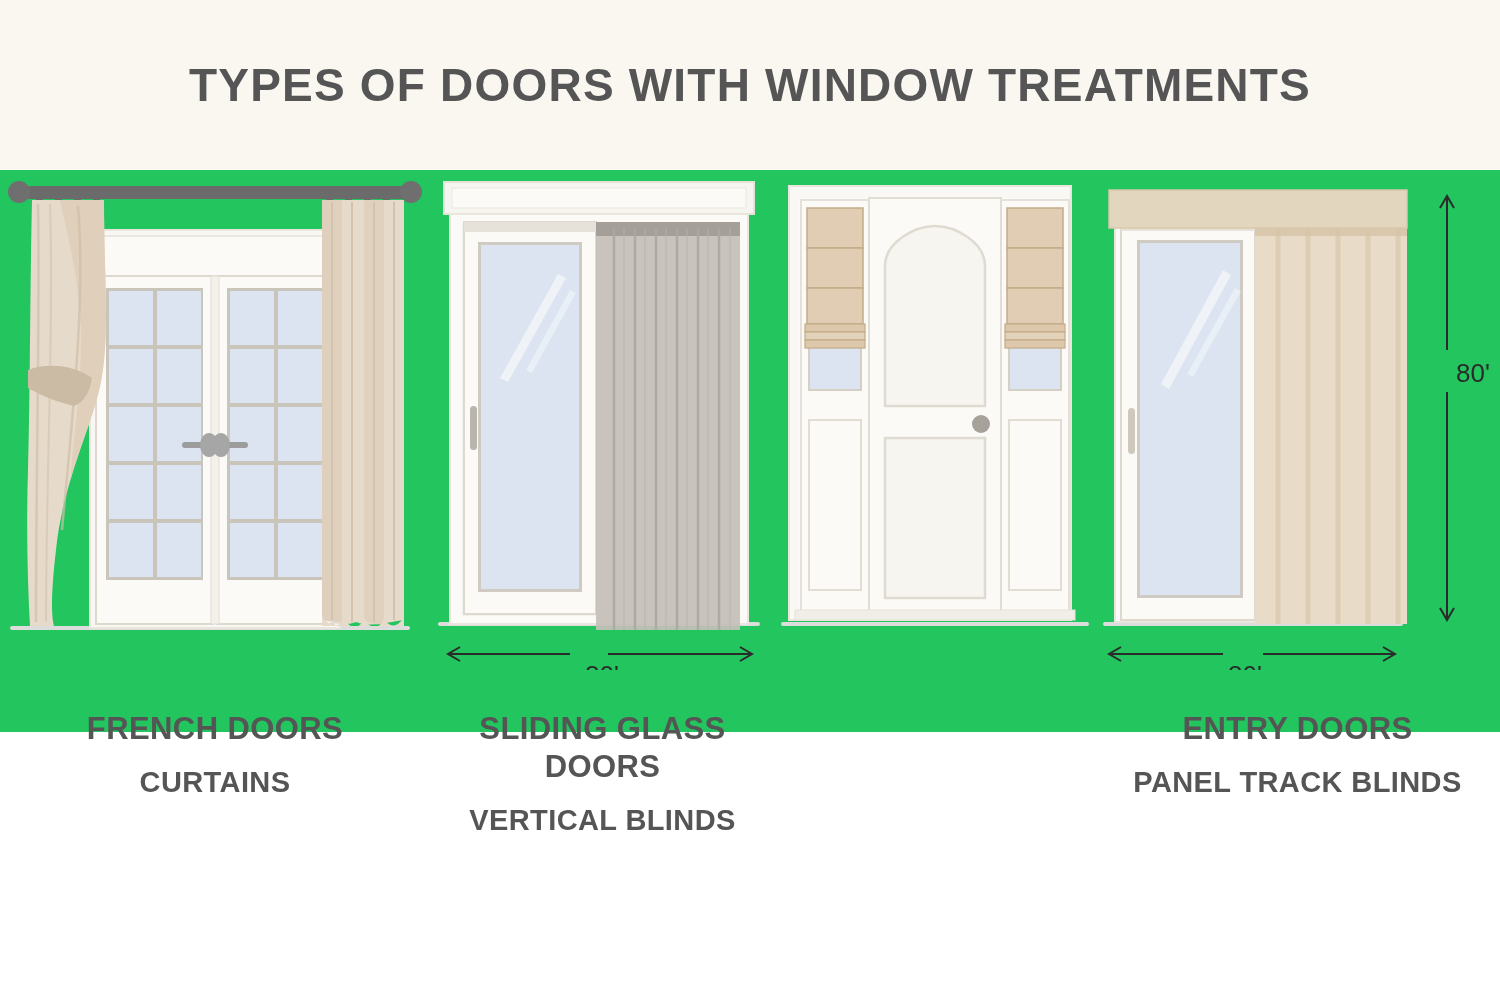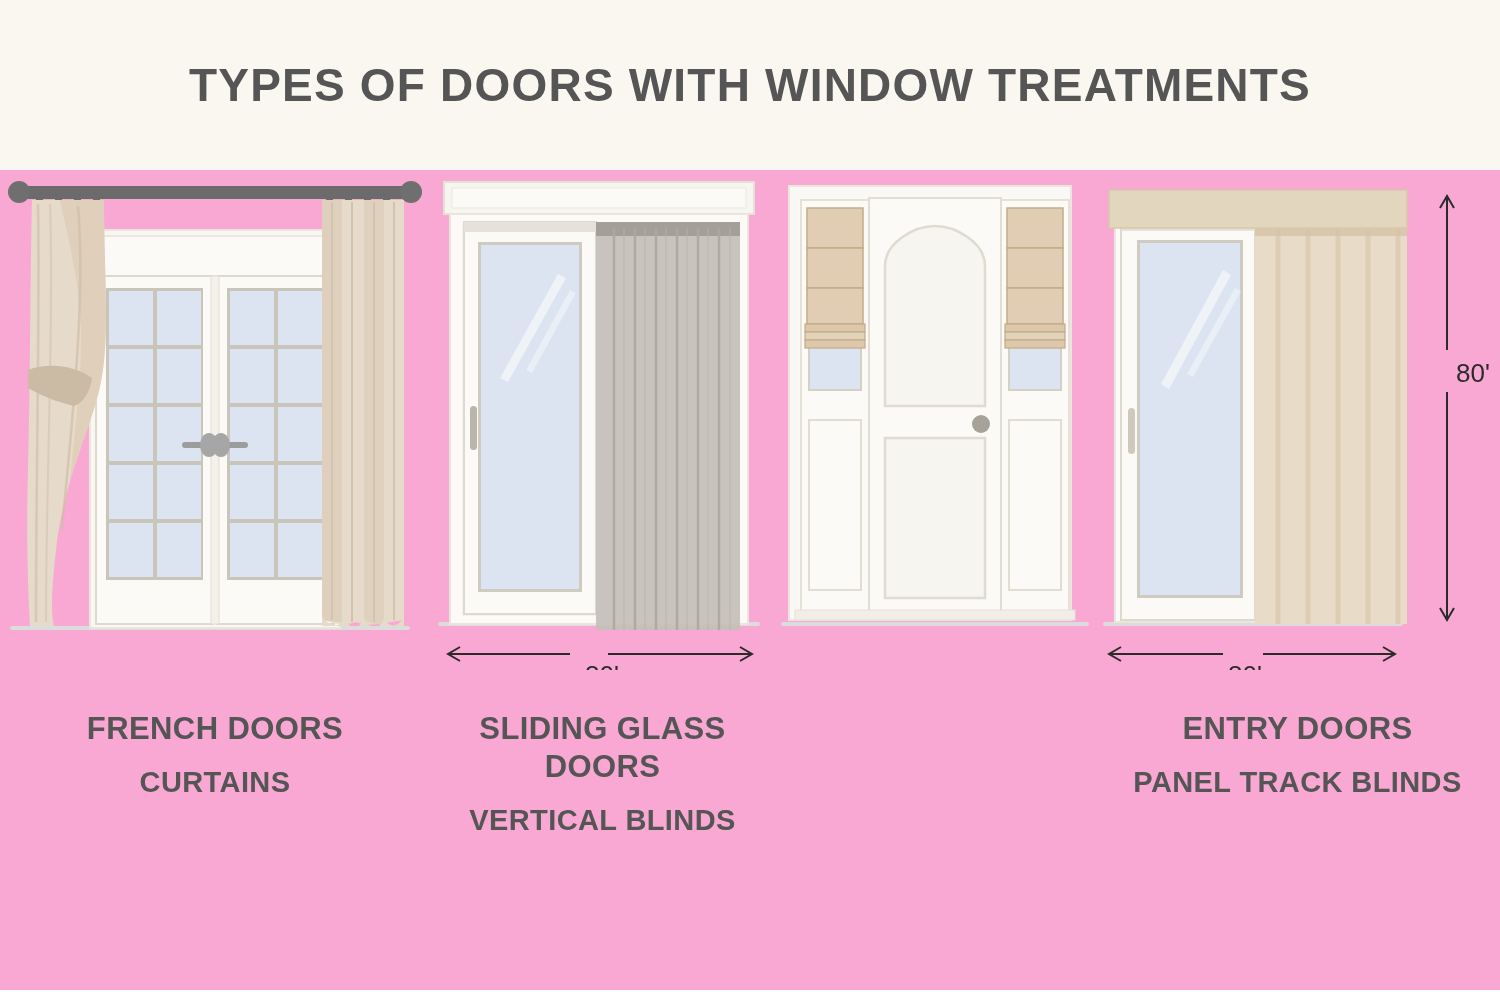--- a/index.html
+++ b/index.html
@@ -2,21 +2,21 @@
 <html><head>
 <meta charset="utf-8">
 <style>
   * { box-sizing: border-box; margin: 0; padding: 0; }
   html, body {
     width: 1500px; height: 1000px;
     background: #ffffff;
     font-family: "Liberation Sans", sans-serif;
     overflow: hidden;
   }
-  .page { position: relative; width: 1500px; height: 990px; background: #f9a8d4; }
+  .page { position: relative; width: 1500px; height: 732px; background: #22c55e; }
 
   
   .header {
     position: absolute; left: 0; top: 0; width: 1500px; height: 170px;
     background: #faf7f1;
     display: flex; align-items: center; justify-content: center;
   }
   .header-title {
     font-size: 46px; font-weight: 700; letter-spacing: 1.2px;
     color: #555555; text-align: center;

